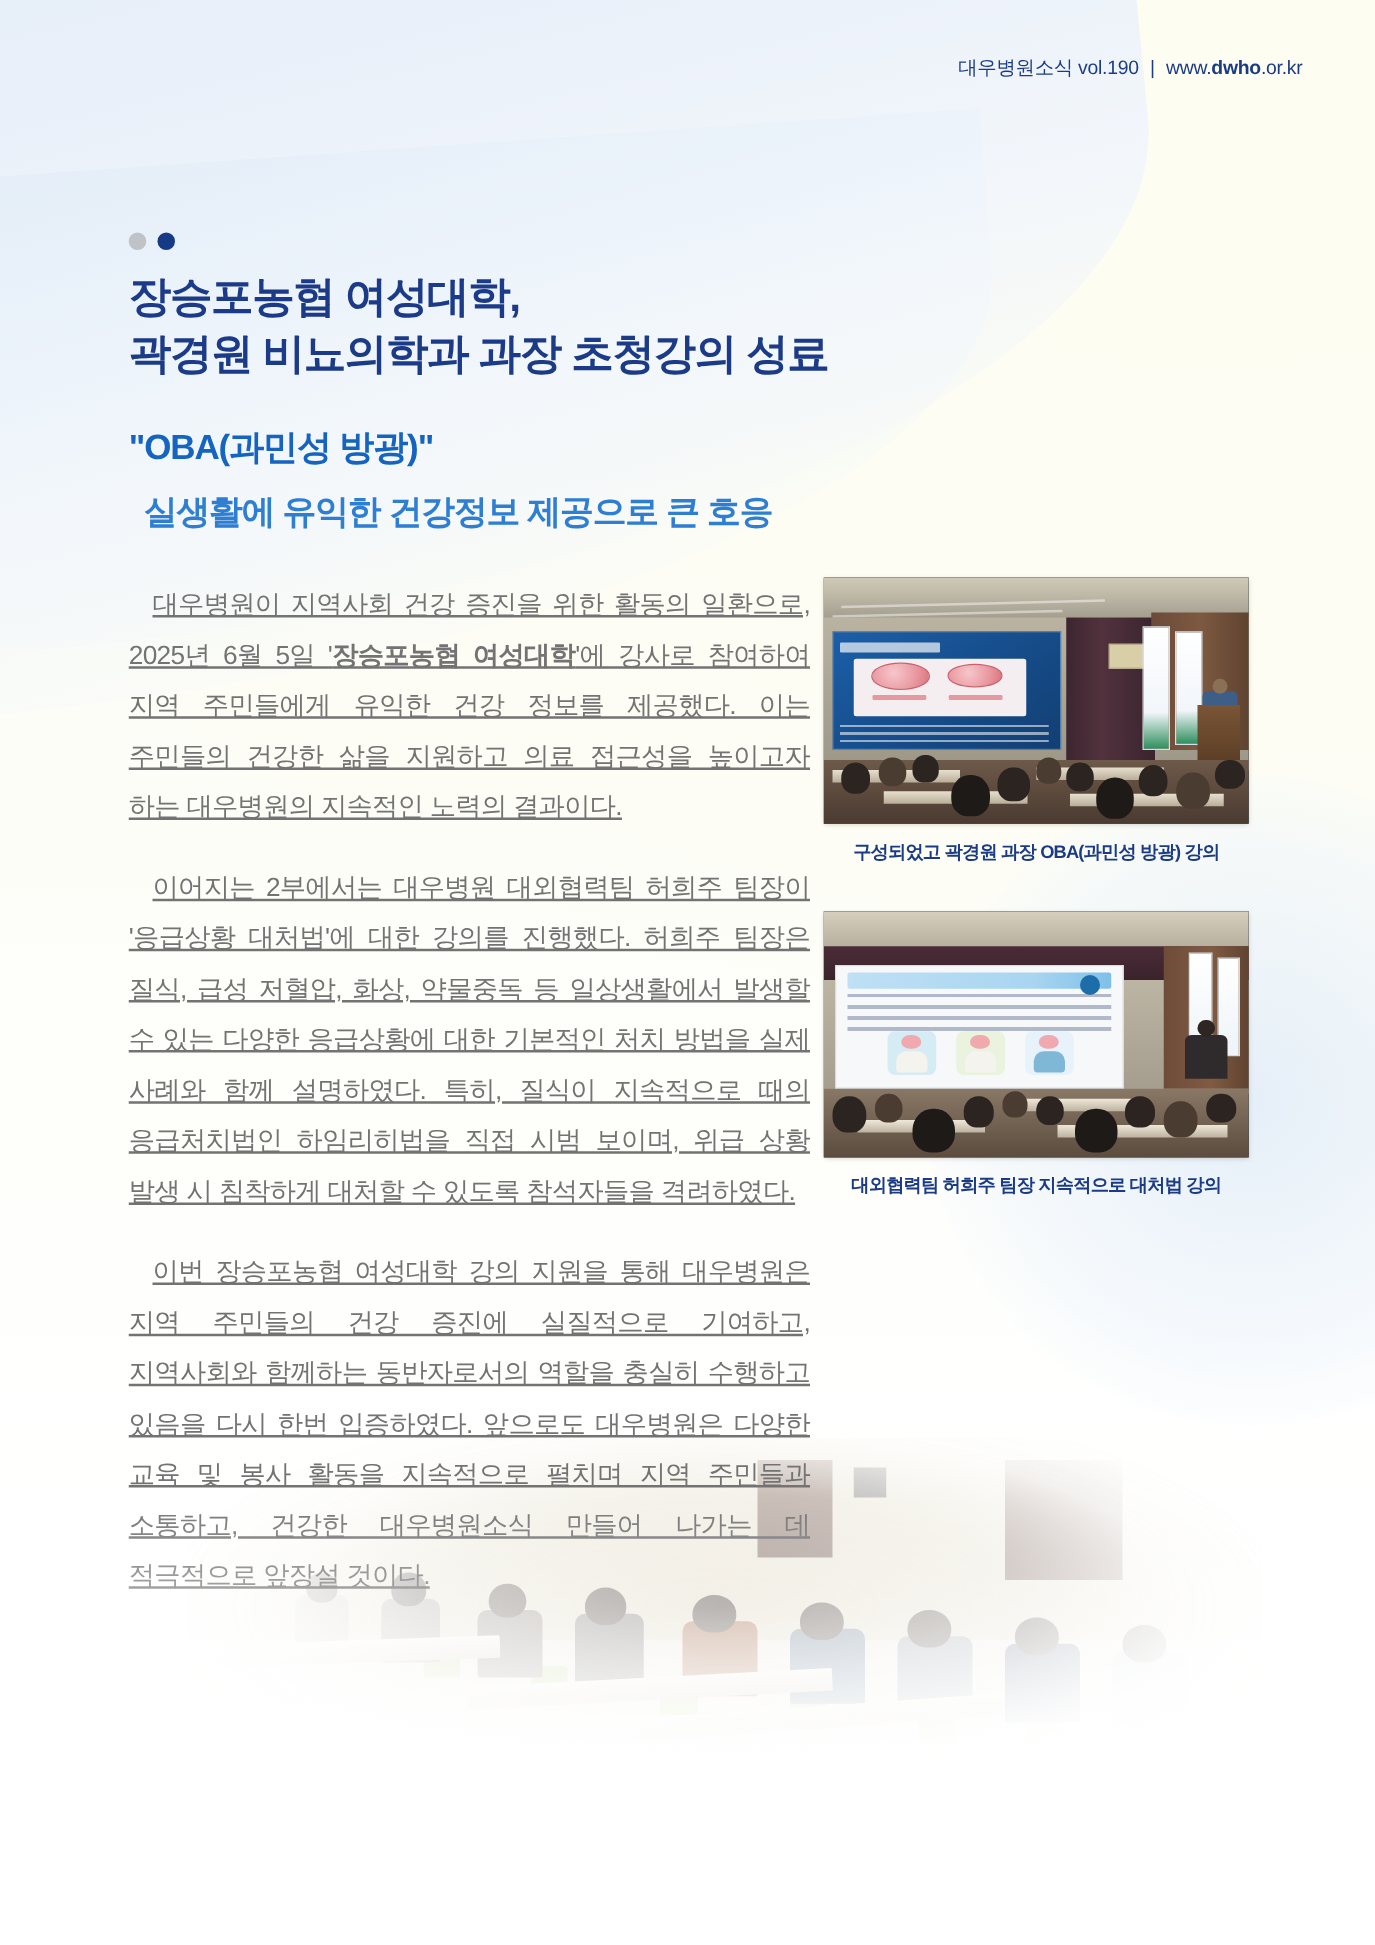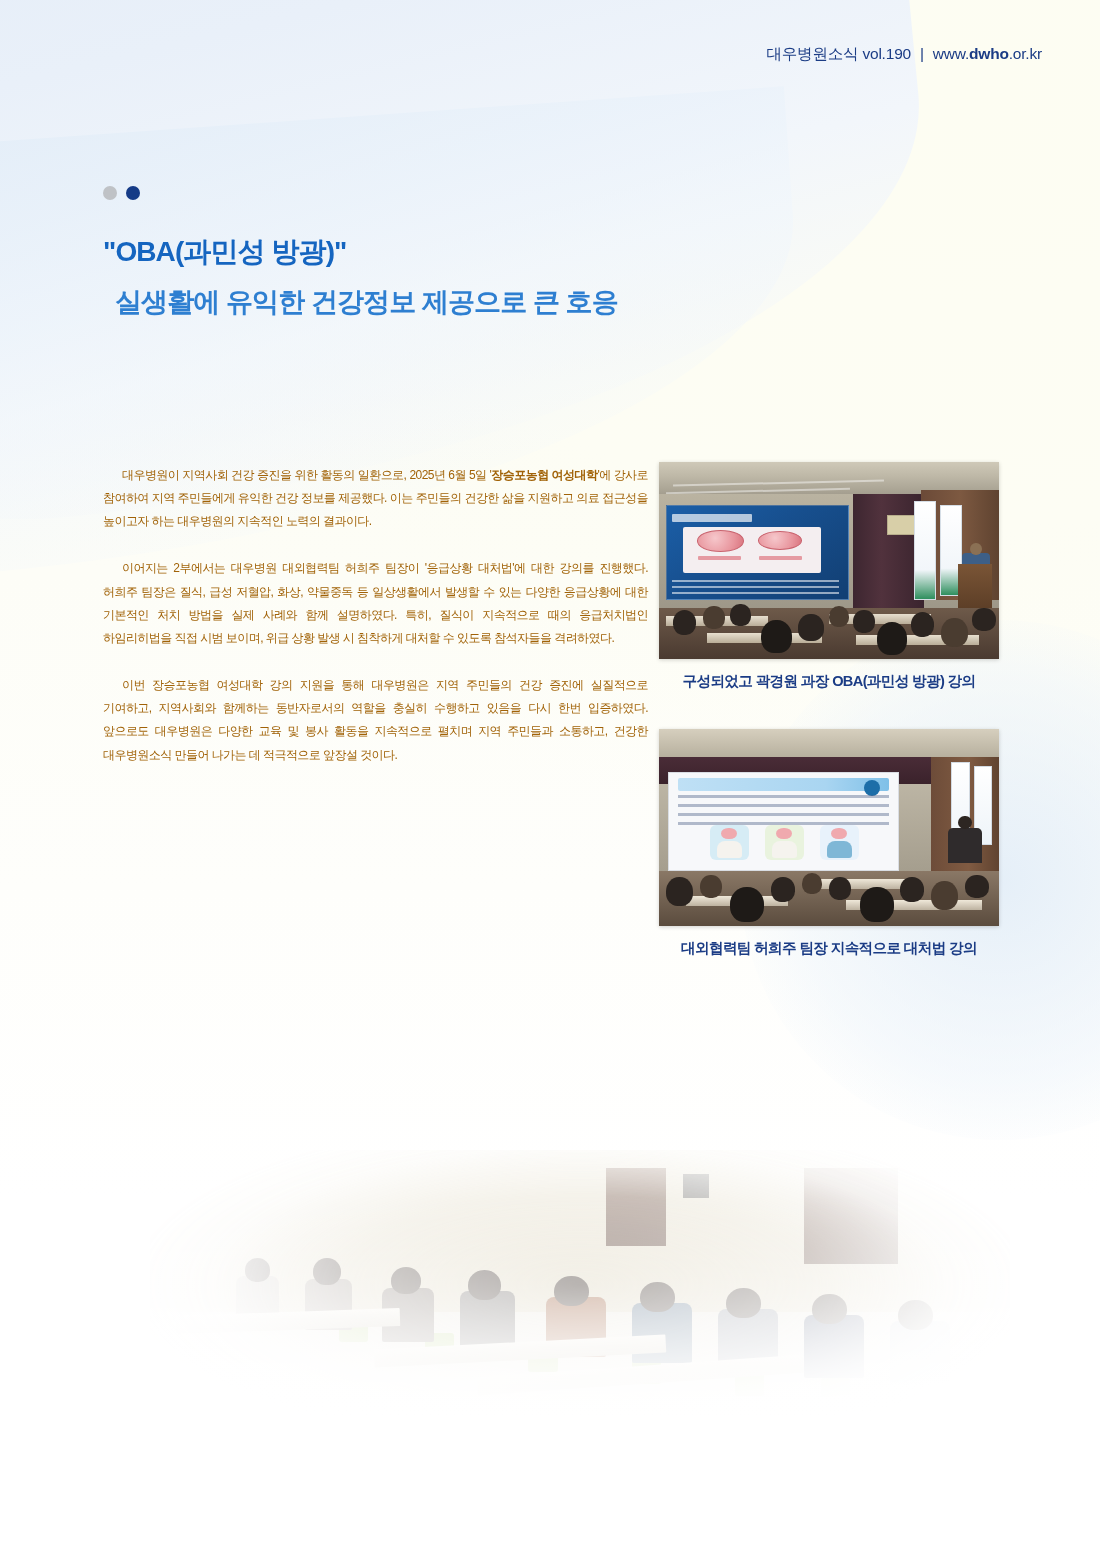--- a/index.html
+++ b/index.html
@@ -141,28 +141,29 @@
 
   
   .article {
     position: absolute;
     left: 103px;
     top: 464px;
     width: 545px;
     z-index: 5;
   }
   .article p {
-    font-size: 12px;
+    font-size: 21px;
     line-height: 1.93;
-    color: #a16207;
+    color: #737373;
     letter-spacing: -0.55px;
     text-indent: 19px;
     margin-bottom: 24px;
     text-align: justify;
     word-break: keep-all;
+    text-decoration: underline;
   }
   .article p:last-child { margin-bottom: 0; }
   .article b { font-weight: bold; }
 
   
   .figure {
     position: absolute;
     z-index: 5;
     width: 340px;
   }
@@ -429,20 +430,22 @@
   <div class="masthead">
     <span>대우병원소식 vol.190</span><span class="sep">|</span><span><span>www.</span><span class="brand">dwho</span><span>.or.kr</span></span>
   </div>
 
   <div class="title-block">
     <div class="dots">
       <span class="dot dot-gray"></span>
       <span class="dot dot-navy"></span>
     </div>
     <h1 class="headline">
+      <div>장승포농협 여성대학,</div>
+      <div>곽경원 비뇨의학과 과장 초청강의 성료</div>
     </h1>
     <div class="subhead">
       <div class="subhead-line1">"OBA(과민성 방광)"</div>
       <div class="subhead-line2">실생활에 유익한 건강정보 제공으로 큰 호응</div>
     </div>
   </div>
 
   <div class="article">
     <p><span>대우병원이 지역사회 건강 증진을 위한 활동의 일환으로, 2025년 6월 5일 '</span><b>장승포농협 여성대학</b><span>'에 강사로 참여하여 지역 주민들에게 유익한 건강 정보를 제공했다. 이는 주민들의 건강한 삶을 지원하고 의료 접근성을 높이고자 하는 대우병원의 지속적인 노력의 결과이다.</span></p>
     <p>이어지는 2부에서는 대우병원 대외협력팀 허희주 팀장이 '응급상황 대처법'에 대한 강의를 진행했다. 허희주 팀장은 질식, 급성 저혈압, 화상, 약물중독 등 일상생활에서 발생할 수 있는 다양한 응급상황에 대한 기본적인 처치 방법을 실제 사례와 함께 설명하였다. 특히, 질식이 지속적으로 때의 응급처치법인 하임리히법을 직접 시범 보이며, 위급 상황 발생 시 침착하게 대처할 수 있도록 참석자들을 격려하였다.</p>

